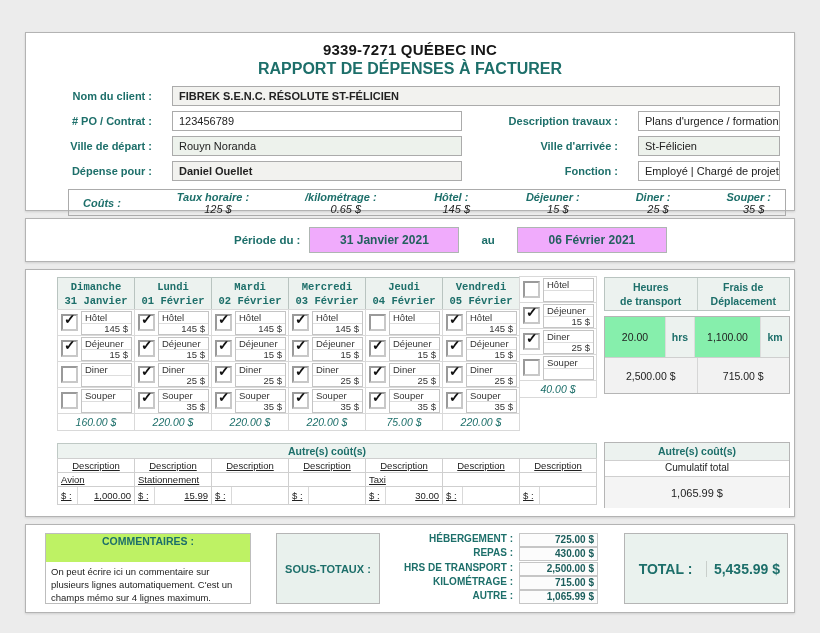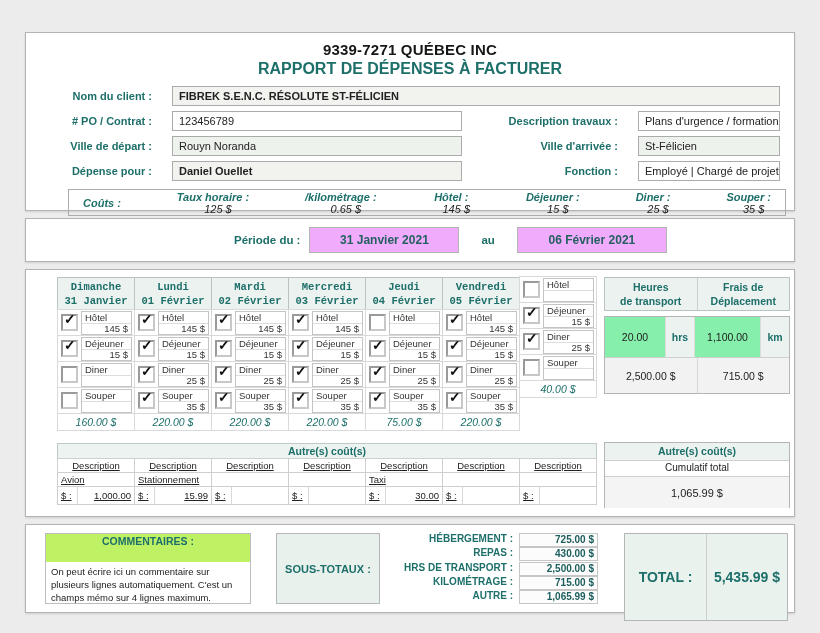--- a/index.html
+++ b/index.html
@@ -81,21 +81,21 @@
 
   
   #comments-box{position:absolute;left:19px;top:8px;width:206px;height:71px;border:1px solid #bdbdbd;box-sizing:border-box;background:#fff;}
   #comments-title{height:28px;background:#bef264;text-align:center;color:#1d6f6a;font-weight:bold;font-size:10.5px;line-height:15px;}
   #comments-text{padding:3px 5px 0 5px;font-size:9.5px;line-height:13px;color:#222;}
   #soustotaux-box{position:absolute;left:250px;top:8px;width:104px;height:71px;background:#e9f1ed;border:1px solid #b5b5b5;box-sizing:border-box;display:flex;align-items:center;justify-content:center;color:#1d6f6a;font-weight:bold;font-size:11px;}
   #subtotal-rows{position:absolute;left:360px;top:8px;width:212px;height:71px;display:flex;flex-direction:column;justify-content:space-between;}
   .st-row{display:flex;align-items:flex-start;height:14px;}
   .st-label{flex:1;text-align:right;color:#1d6f6a;font-weight:bold;font-size:10px;padding-right:6px;}
   .st-value{width:79px;border:1px solid #c6c6c6;background:#fcfcfc;height:14px;box-sizing:border-box;text-align:right;font-size:10px;line-height:12px;font-weight:bold;color:#1b5e5c;padding-right:3px;}
-  #total-box{position:absolute;left:598px;top:8px;width:164px;height:88px;background:#eaf2ee;border:1px solid #b5b5b5;box-sizing:border-box;display:flex;}
+  #total-box{position:absolute;left:598px;top:8px;width:164px;height:71px;background:#eaf2ee;border:1px solid #b5b5b5;box-sizing:border-box;display:flex;align-items:center;}
   #total-label-cell{width:50%;display:flex;align-items:center;justify-content:center;color:#1d6f6a;font-weight:bold;font-size:14px;border-right:1px solid #c9cfcb;}
   #total-value-cell{flex:1;display:flex;align-items:center;justify-content:center;color:#1d6f6a;font-weight:bold;font-size:14px;}
 </style>
 </head>
 <body>
 
 <div class="panel" id="panel-top">
   <div class="titles">
     <div id="company-title">9339-7271 QUÉBEC INC</div>
     <div id="report-title">RAPPORT DE DÉPENSES À FACTURER</div>

